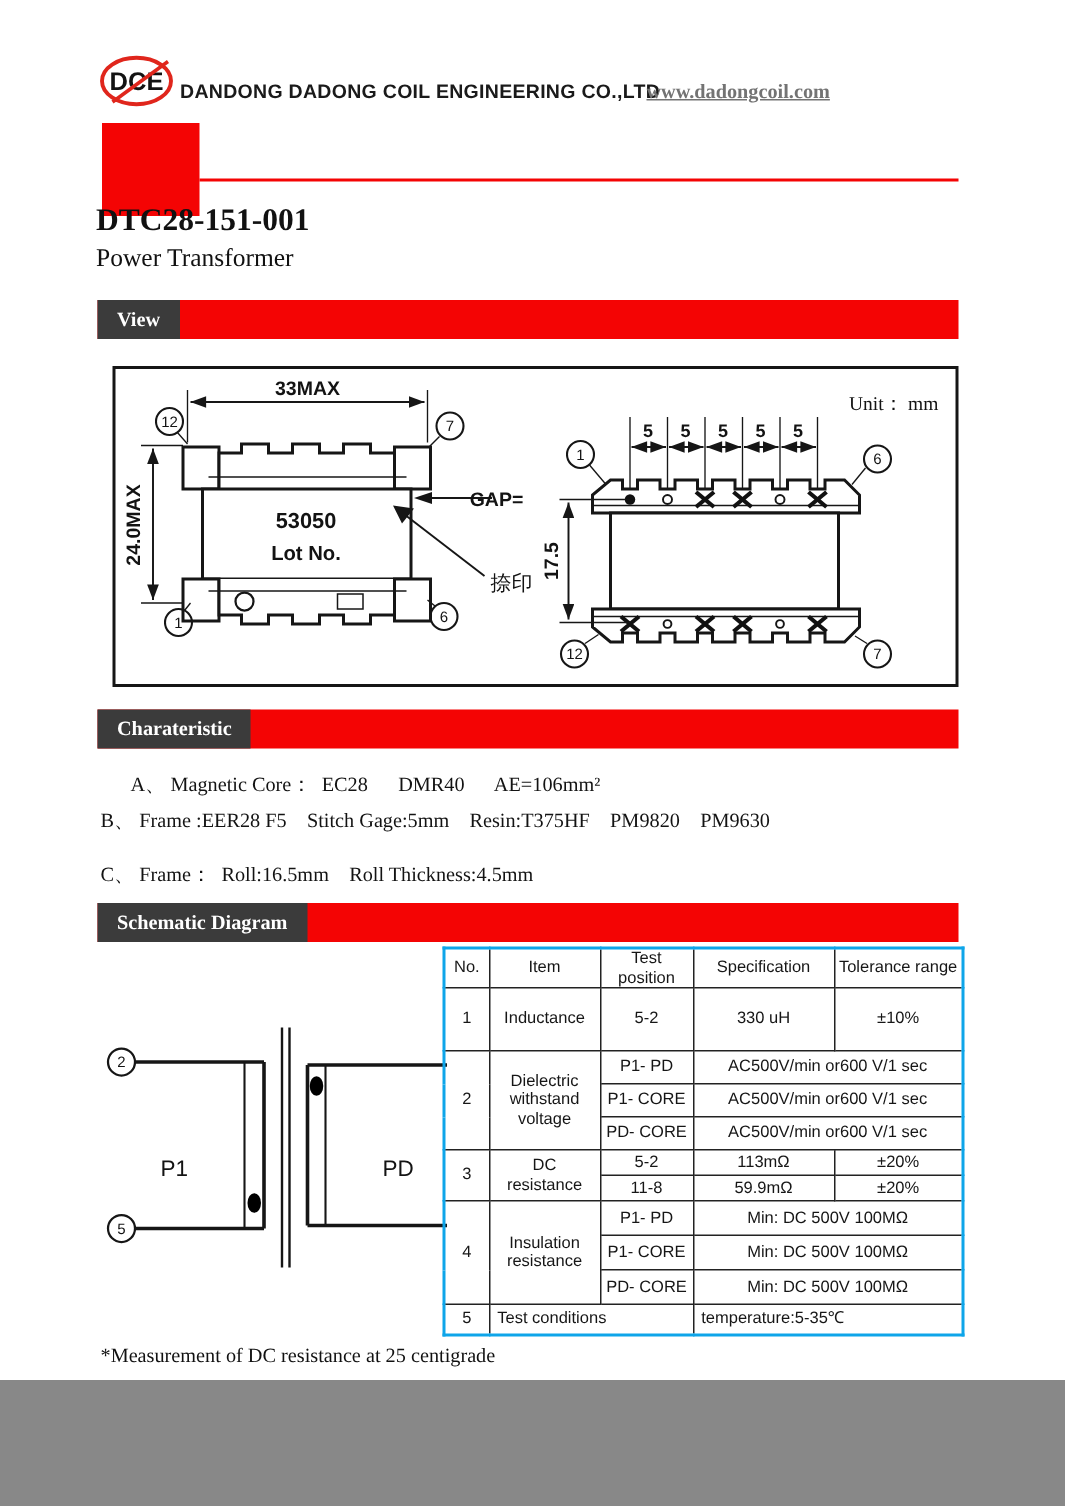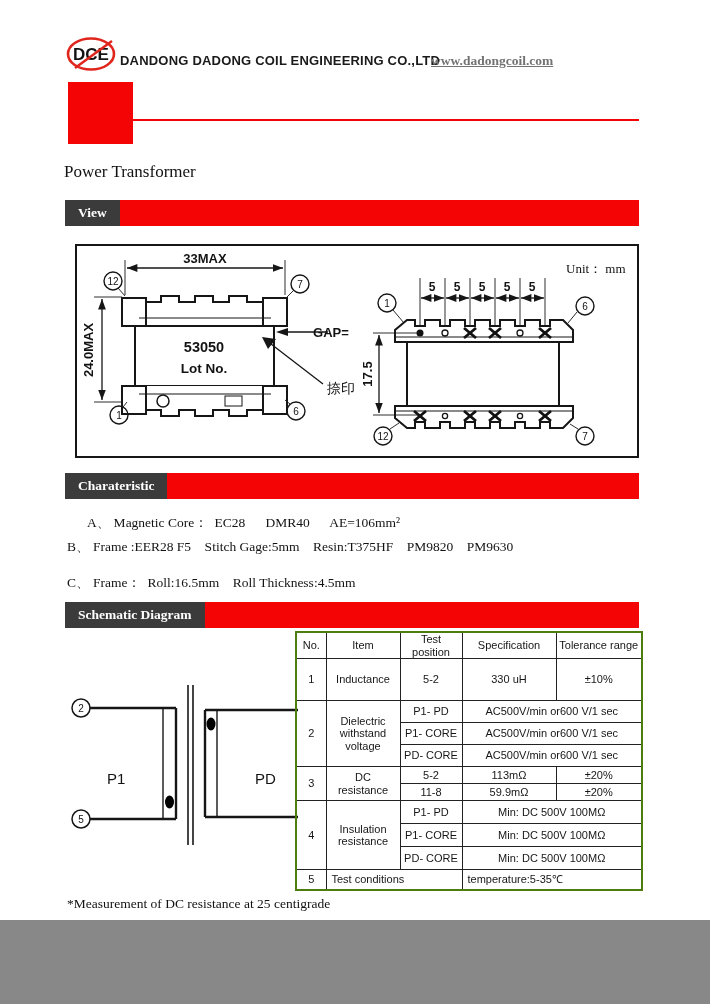--- a/index.html
+++ b/index.html
@@ -30,21 +30,21 @@
   
   .char-line{left:67px;font-size:13.5px;white-space:pre;color:#131313;}
   .char-a{top:514px;margin-left:20px;} .char-b{top:538px;} .char-c{top:574px;}
   
   .schem-svg{left:65px;top:642px;width:235px;height:240px;}
   
   .spec-table{left:295px;top:631px;border-collapse:collapse;table-layout:fixed;width:346px;
               font-family:"Liberation Sans",sans-serif;font-size:11px;color:#161616;}
   .spec-table th,.spec-table td{border:1px solid #222;text-align:center;vertical-align:middle;
               padding:0 2px;line-height:1.15;font-weight:normal;overflow:hidden;}
-  .spec-table{border:2px solid #4d7c0f;}
+  .spec-table{border:2px solid #0ea5e9;}
   .spec-table .left{text-align:left;padding-left:5px;}
   tr.rh{height:22px;} tr.r1{height:42px;} tr.r2{height:22px;}
   tr.r3{height:17px;} tr.r4{height:23px;} tr.r5{height:20px;}
   
   .note{left:67px;font-size:13.5px;}
   .note-1{top:879px;} .note-2{top:896px;}
   .page-num{left:626px;top:941px;font-size:12px;}
   
   .ln{stroke:#161616;fill:none;}
   .thick{stroke-width:2;} .mid{stroke-width:1.3;} .thin{stroke-width:0.9;}
@@ -66,20 +66,21 @@
     <ellipse cx="25" cy="20" rx="23" ry="15.5" fill="none" stroke="#e0261c" stroke-width="2.6"></ellipse>
     <text x="25" y="26" text-anchor="middle" fill="#e0261c" font-family="Liberation Sans, sans-serif" font-weight="bold" font-size="17">DCE</text>
     <line x1="9" y1="34" x2="46" y2="7" stroke="#e0261c" stroke-width="2.4"></line>
   </svg>
   <div class="abs company">DANDONG DADONG COIL ENGINEERING CO.,LTD</div>
   <span class="abs website">www.dadongcoil.com</span>
 
   <div class="abs red-block"></div>
   <div class="abs red-rule"></div>
 
+  <div class="abs part-number">DTC28-151-001</div>
   <div class="abs product">Power Transformer</div>
 
   <div class="abs section-bar bar-view">
     <span class="section-label">View</span>
   </div>
 
   <div class="abs draw-box">
     <svg viewBox="0 0 560 210">
       <defs>
         <marker id="ae" markerWidth="10" markerHeight="8" refX="8" refY="3" orient="auto">

